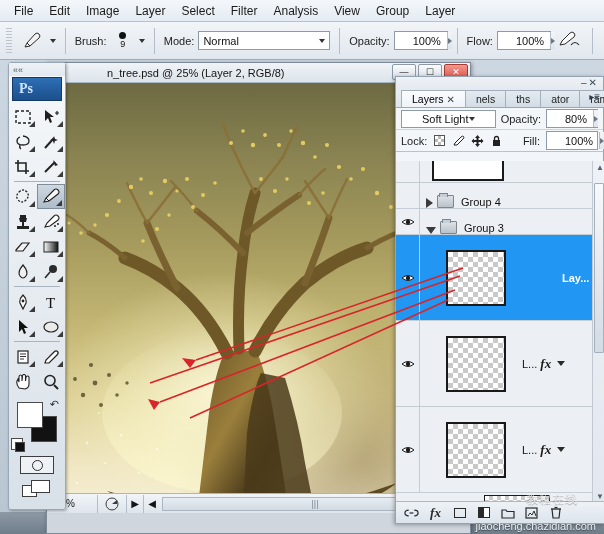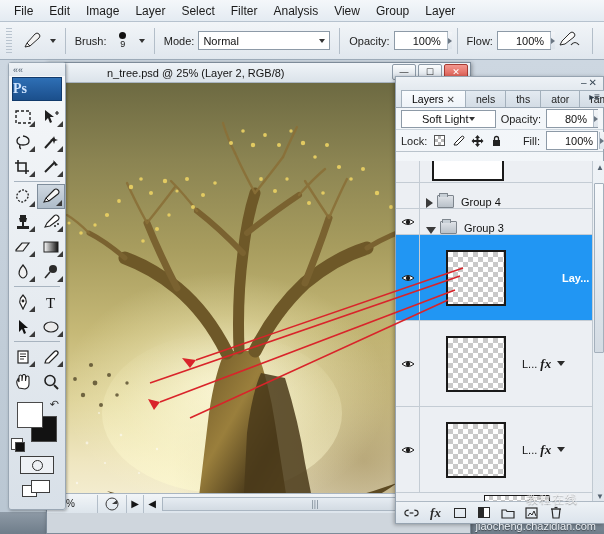--- a/index.html
+++ b/index.html
@@ -88,21 +88,21 @@
   .tb-grip {
     height: 13px; display: flex; align-items: center; justify-content: flex-start;
     padding-left: 4px; color: #4a5a6a; font-size: 9px;
     background: linear-gradient(#eef2f6, #e1e8ef);
   }
   .ps-logo {
     margin: 1px 3px 3px 3px; height: 24px;
     background: linear-gradient(#2e6fb5, #1b4f8c);
     border: 1px solid #123a6b;
     color: #cfe4ff; font-weight: bold; font-size: 14px;
-    display: flex; align-items: center; 
+    display: flex; align-items: center; padding-left: 6px;
     font-family: "Liberation Serif", serif;
   }
   .tgrid { display: grid; grid-template-columns: 1fr 1fr; }
   .tcell {
     height: 25px; display: flex; align-items: center; justify-content: center;
     position: relative; cursor: default;
   }
   .tcell.active { background: linear-gradient(#cfd8e1, #aebcc9); border: 1px solid #7f8d9b; }
   .tcell::after {
     content: ""; position: absolute; right: 2px; bottom: 2px;

